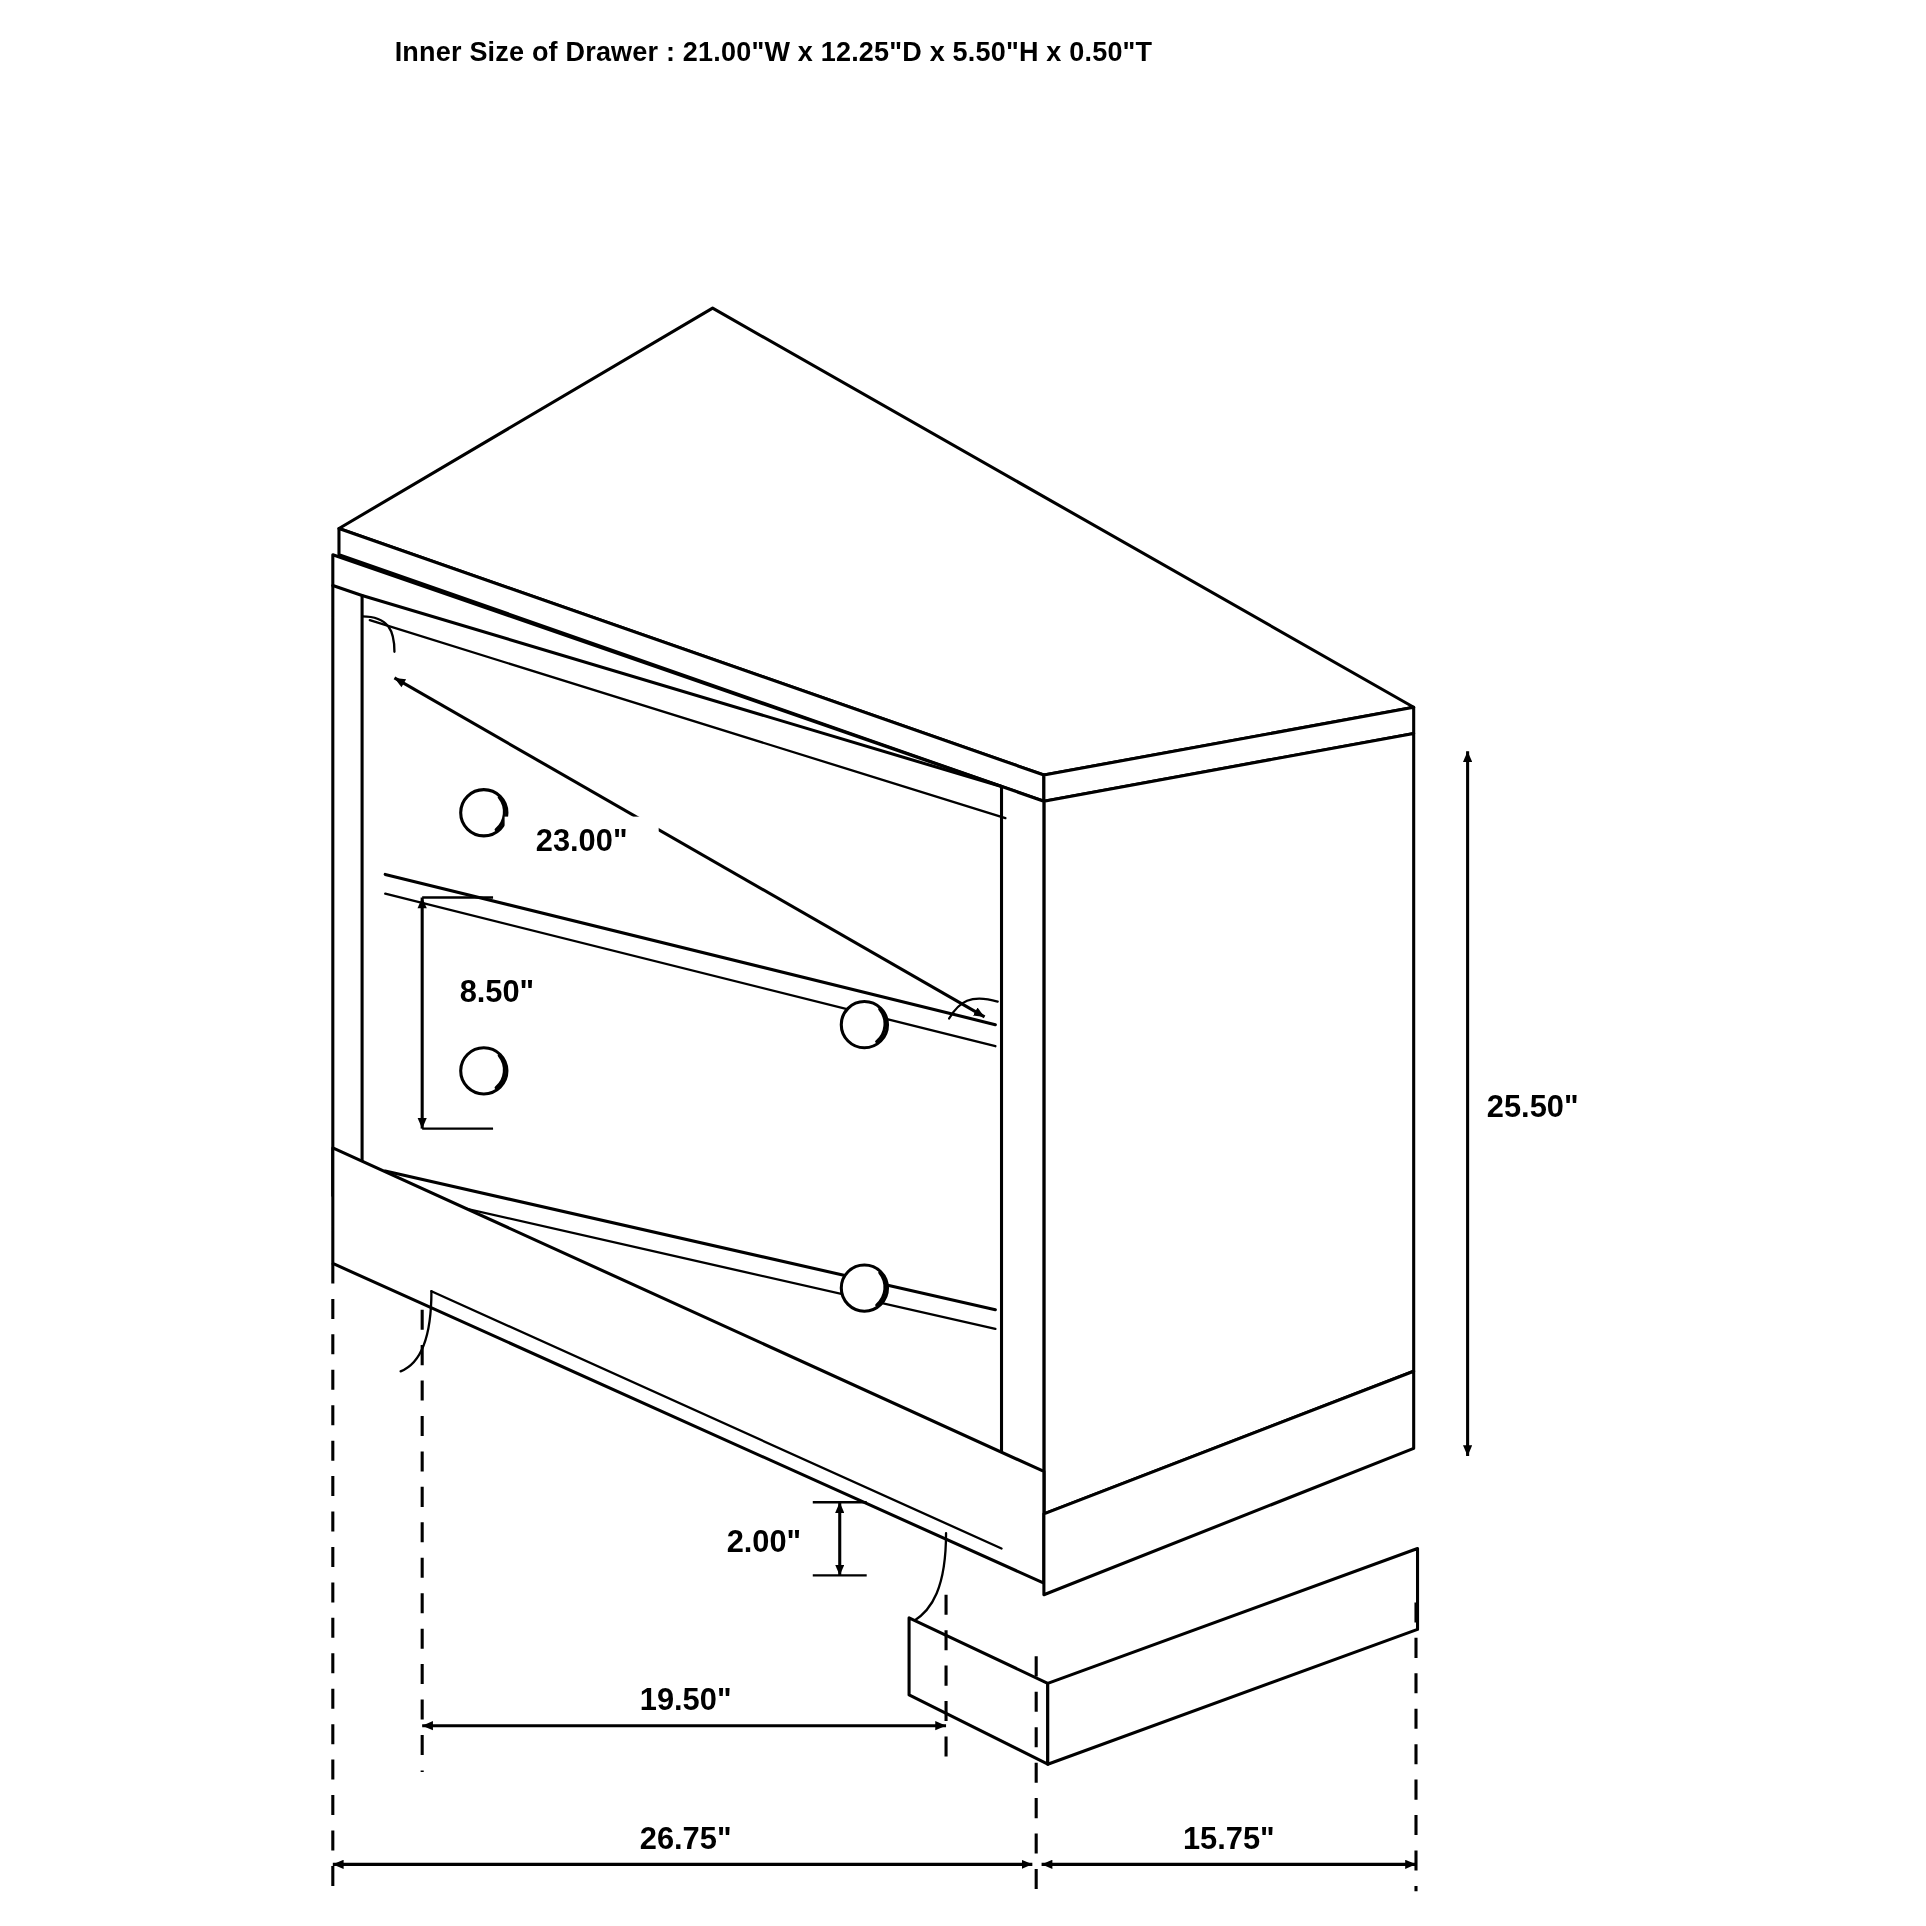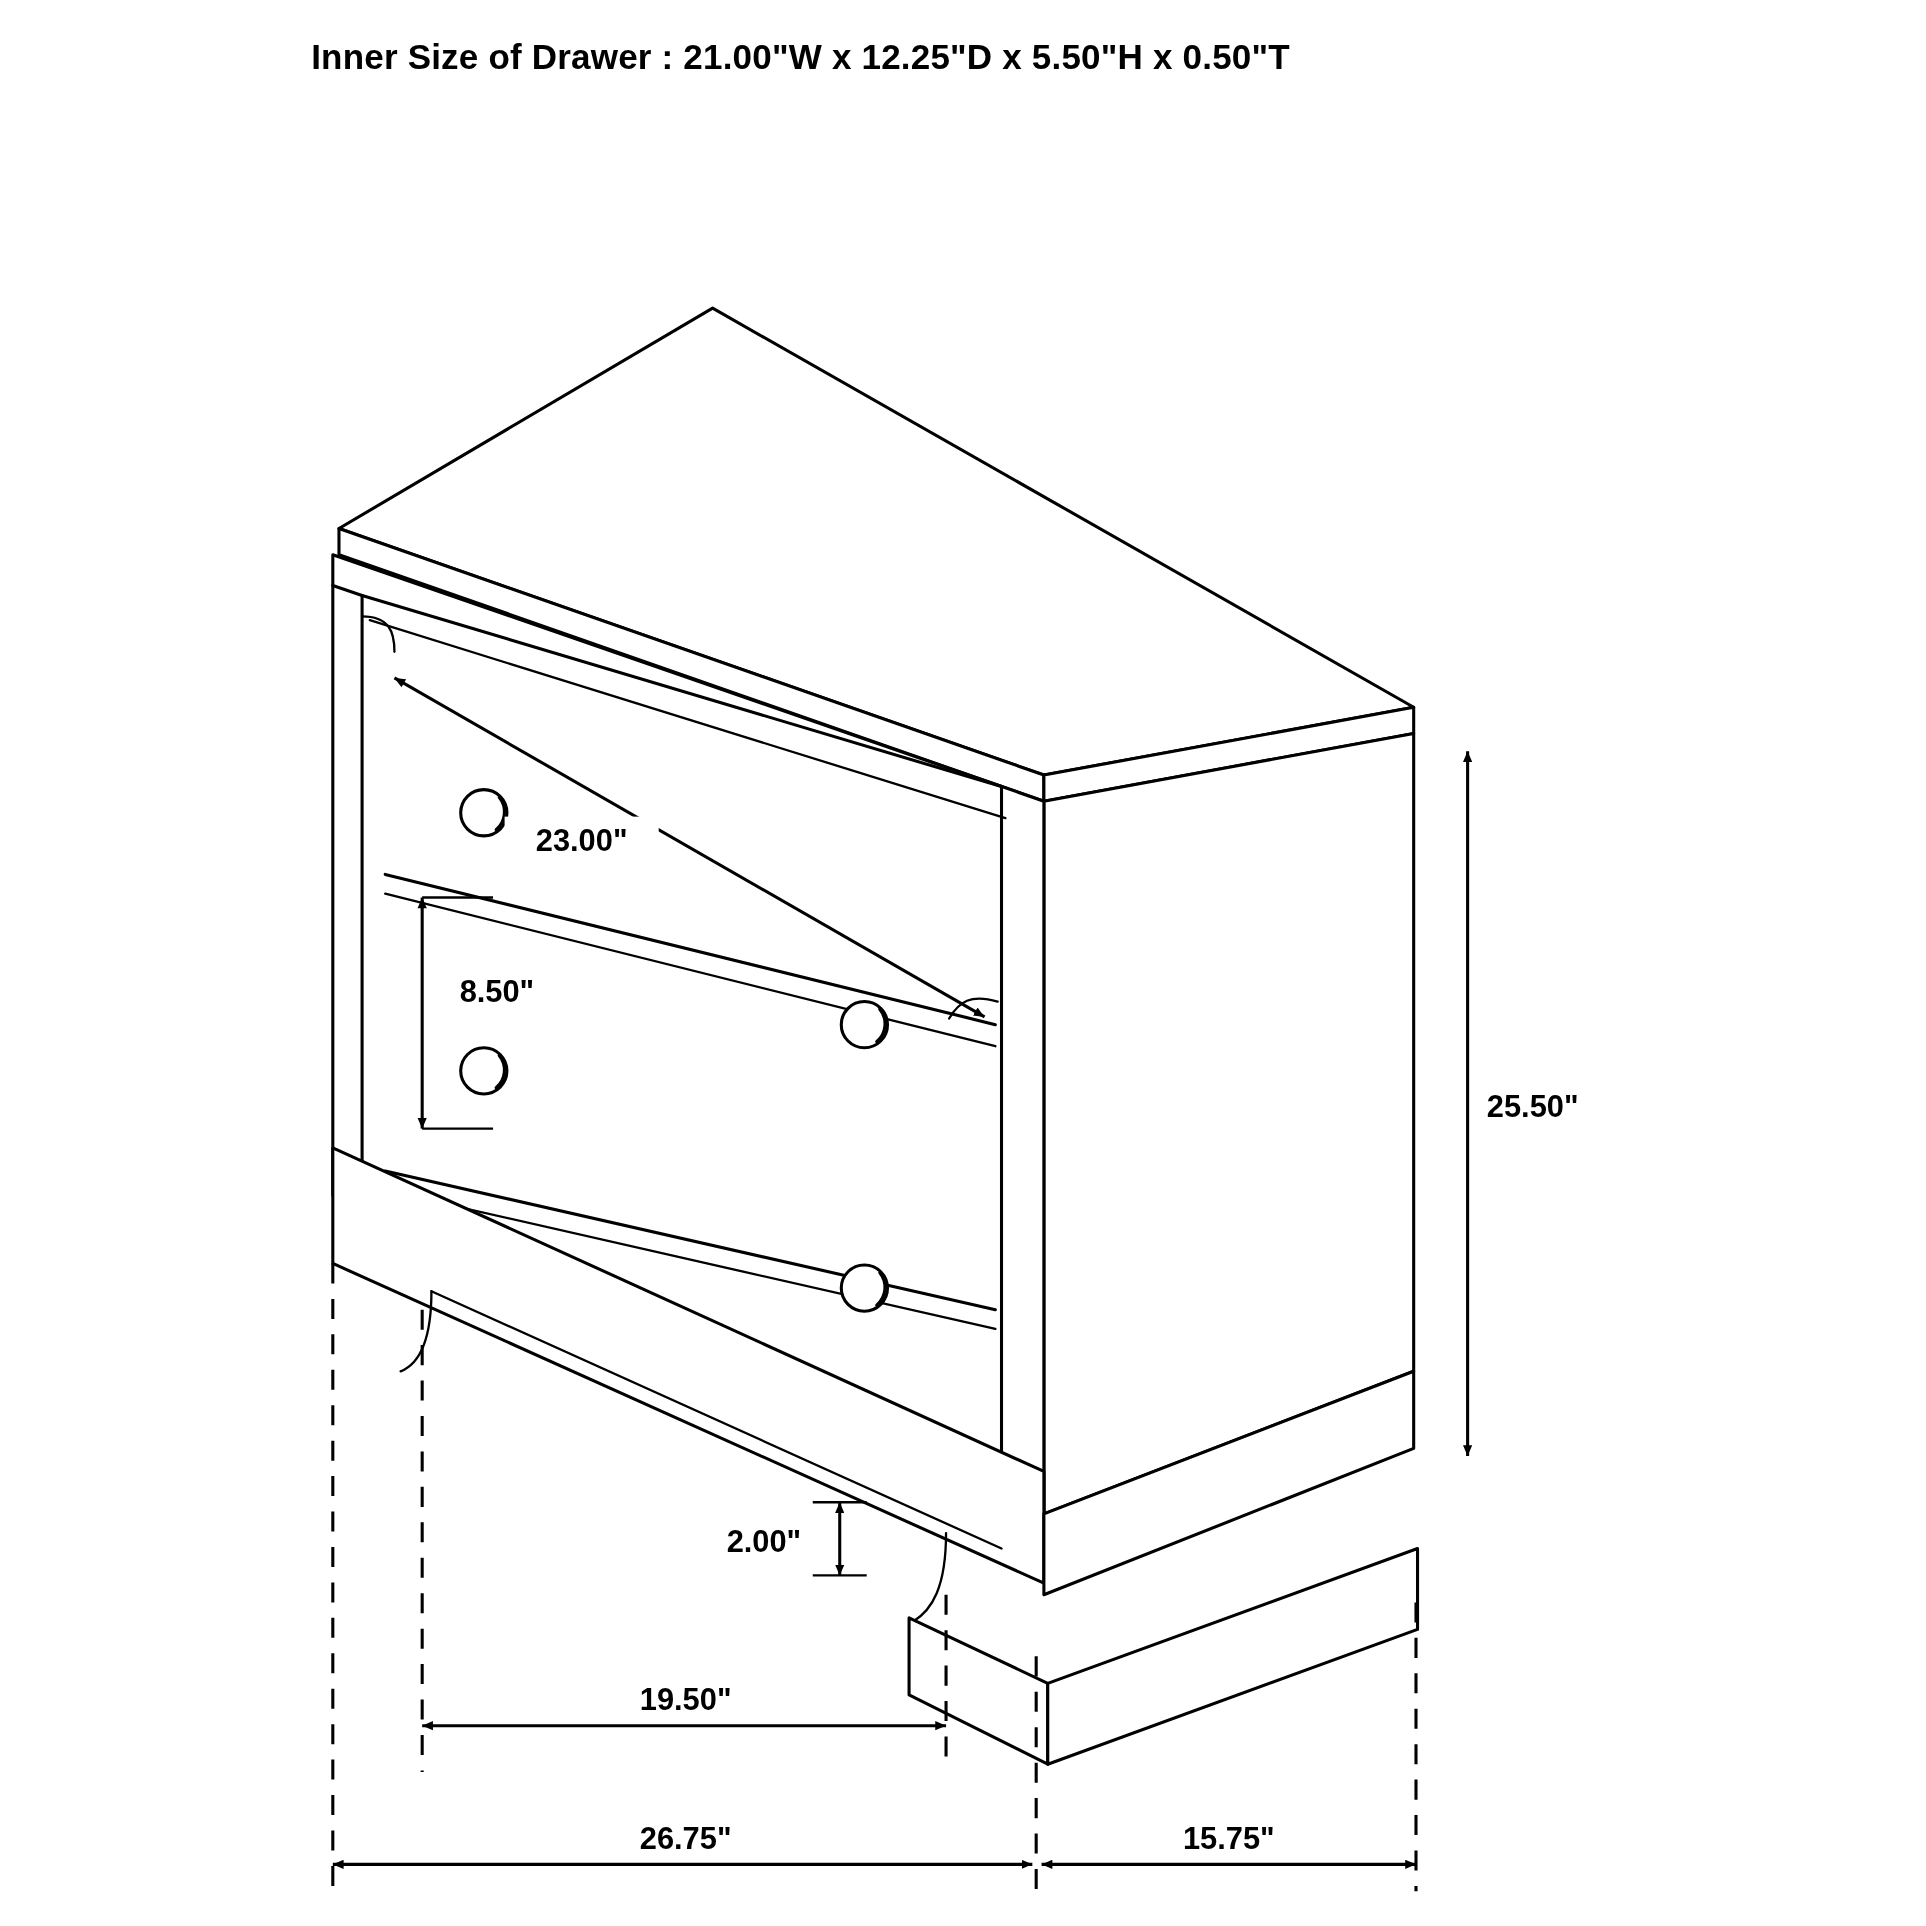--- a/index.html
+++ b/index.html
@@ -18,24 +18,23 @@
     position: relative;
     width: 1926px;
     height: 1926px;
   }
   #title {
     position: absolute;
     top: 37px;
     left: 0;
     width: 1547px;
     text-align: center;
-    font-size: 35px;
+    font-size: 27px;
     font-weight: bold;
     letter-spacing: 0.2px;
-    margin-left: 27px;
   }
   svg#drawing {
     position: absolute;
     top: 0;
     left: 0;
     width: 1926px;
     height: 1926px;
   }
   .lbl {
     font-family: "Liberation Sans", sans-serif;

